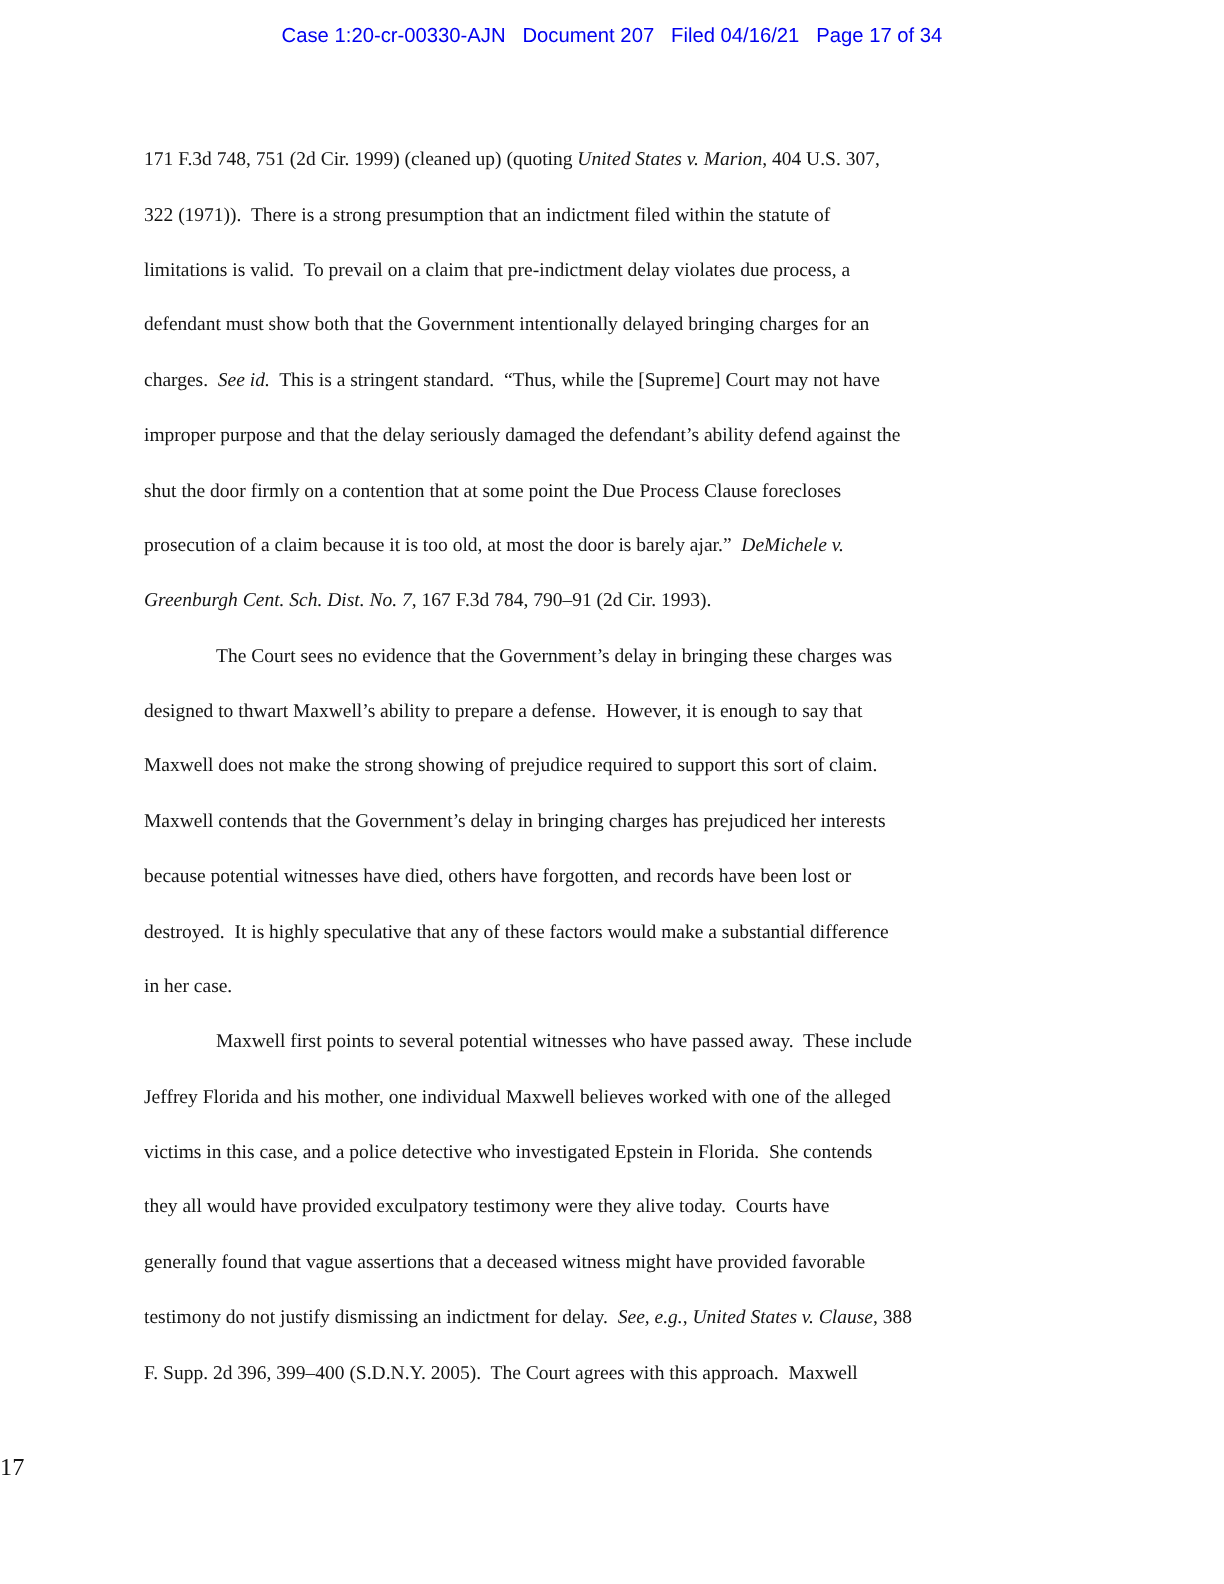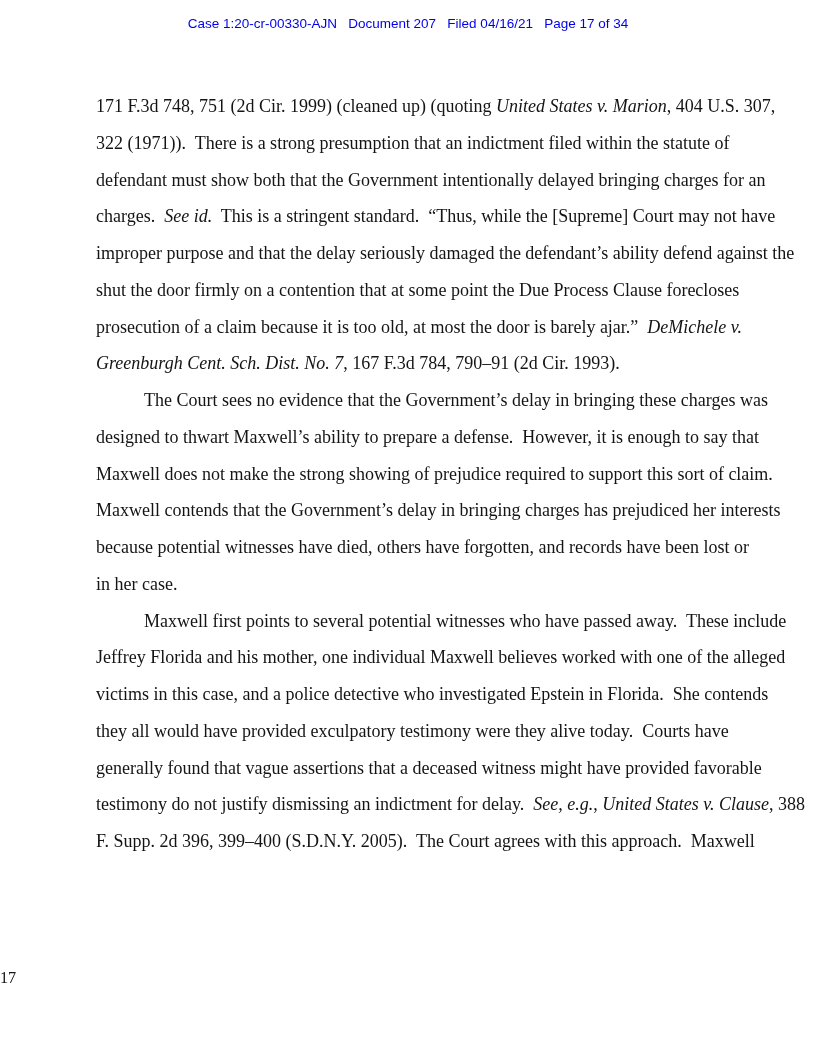--- a/index.html
+++ b/index.html
@@ -29,21 +29,21 @@
     line-height: 20px;
     color: #0000ee;
     white-space: pre;
   }
   .doc-body {
     position: absolute;
     left: 96px;
     top: 88px;
     width: 632px;
     font-family: "Liberation Serif", serif;
-    font-size: 18px;
+    font-size: 13px;
     line-height: 36.75px;
     color: #141414;
   }
   .line {
     white-space: pre;
     height: 36.75px;
   }
   .line.indent {
     padding-left: 48px;
   }
@@ -63,31 +63,33 @@
 </head>
 <body>
 
 <div class="page">
 
   <div class="ecf-header">Case 1:20-cr-00330-AJN   Document 207   Filed 04/16/21   Page 17 of 34</div>
 
   <div class="doc-body">
       <div class="line"><span>171 F.3d 748, 751 (2d Cir. 1999) (cleaned up) (quoting </span><span class="italic">United States v. Marion</span><span>, 404 U.S. 307,</span></div>
       <div class="line"><span>322 (1971)).  There is a strong presumption that an indictment filed within the statute of</span></div>
+      <div class="line"><span>limitations is valid.  To prevail on a claim that pre-indictment delay violates due process, a</span></div>
       <div class="line"><span>defendant must show both that the Government intentionally delayed bringing charges for an</span></div>
       <div class="line"><span>charges.  </span><span class="italic">See id.</span><span>  This is a stringent standard.  “Thus, while the [Supreme] Court may not have</span></div>
       <div class="line"><span>improper purpose and that the delay seriously damaged the defendant’s ability defend against the</span></div>
       <div class="line"><span>shut the door firmly on a contention that at some point the Due Process Clause forecloses</span></div>
       <div class="line"><span>prosecution of a claim because it is too old, at most the door is barely ajar.”  </span><span class="italic">DeMichele v.</span></div>
       <div class="line"><span class="italic">Greenburgh Cent. Sch. Dist. No. 7</span><span>, 167 F.3d 784, 790–91 (2d Cir. 1993).</span></div>
       <div class="line indent"><span>The Court sees no evidence that the Government’s delay in bringing these charges was</span></div>
       <div class="line"><span>designed to thwart Maxwell’s ability to prepare a defense.  However, it is enough to say that</span></div>
       <div class="line"><span>Maxwell does not make the strong showing of prejudice required to support this sort of claim.</span></div>
       <div class="line"><span>Maxwell contends that the Government’s delay in bringing charges has prejudiced her interests</span></div>
       <div class="line"><span>because potential witnesses have died, others have forgotten, and records have been lost or</span></div>
+      <div class="line"><span>destroyed.  It is highly speculative that any of these factors would make a substantial difference</span></div>
       <div class="line"><span>in her case.</span></div>
       <div class="line indent"><span>Maxwell first points to several potential witnesses who have passed away.  These include</span></div>
       <div class="line"><span>Jeffrey Florida and his mother, one individual Maxwell believes worked with one of the alleged</span></div>
       <div class="line"><span>victims in this case, and a police detective who investigated Epstein in Florida.  She contends</span></div>
       <div class="line"><span>they all would have provided exculpatory testimony were they alive today.  Courts have</span></div>
       <div class="line"><span>generally found that vague assertions that a deceased witness might have provided favorable</span></div>
       <div class="line"><span>testimony do not justify dismissing an indictment for delay.  </span><span class="italic">See, e.g.</span><span>, </span><span class="italic">United States v. Clause</span><span>, 388</span></div>
       <div class="line"><span>F. Supp. 2d 396, 399–400 (S.D.N.Y. 2005).  The Court agrees with this approach.  Maxwell</span></div>
     </div>
 

